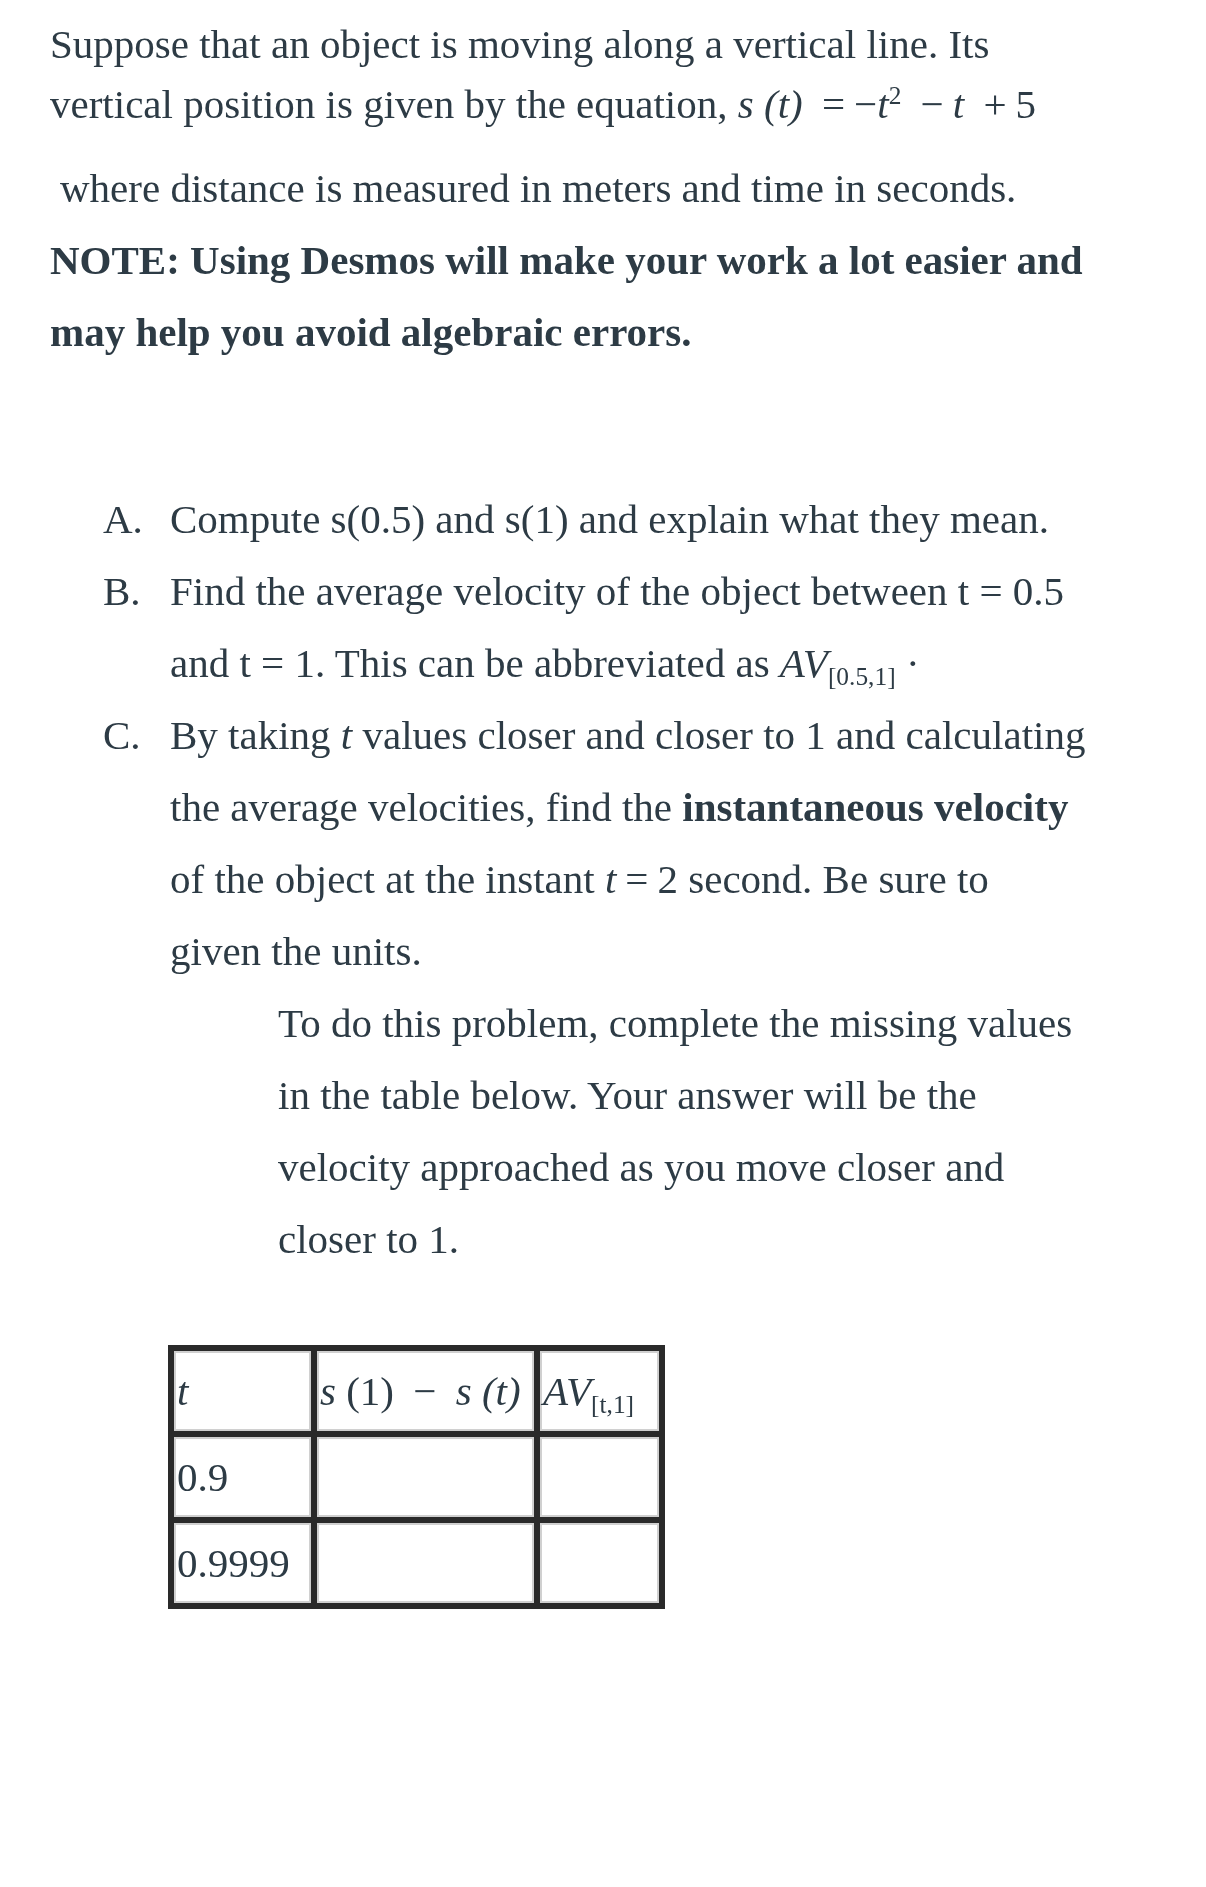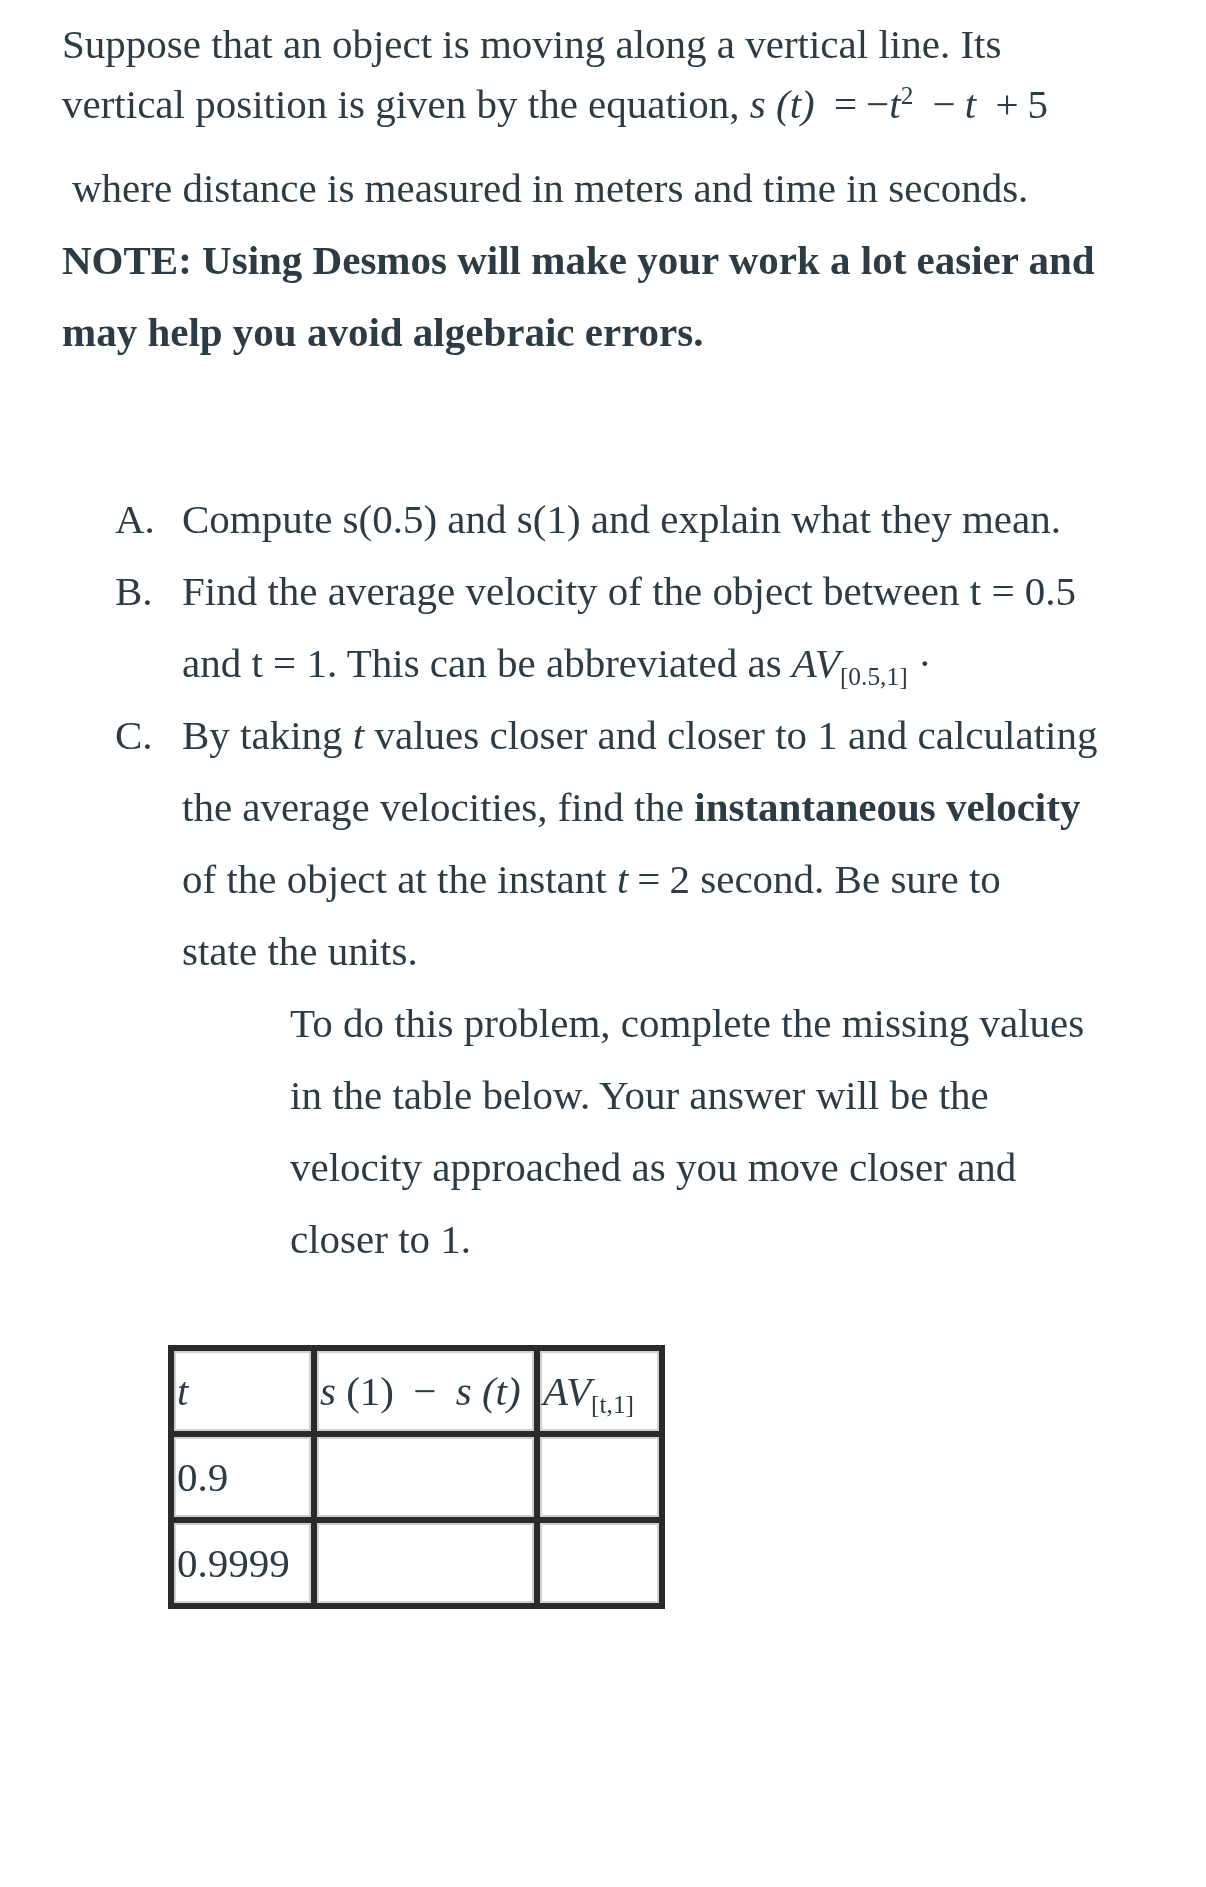--- a/index.html
+++ b/index.html
@@ -2,21 +2,21 @@
 <html><head>
 <meta charset="utf-8">
 <style>
   html, body { margin: 0; padding: 0; background: #ffffff; }
   body {
     width: 1206px; height: 1887px; overflow: hidden; position: relative;
     font-family: "Liberation Serif", "DejaVu Serif", serif;
     color: #2d3b45;
     font-size: 41px;
   }
-  .line { position: absolute; white-space: nowrap; line-height: 1; margin-left: 12px; }
+  .line { position: absolute; white-space: nowrap; line-height: 1; }
   .bold { font-weight: bold; }
   .math { font-family: "Liberation Serif", "DejaVu Serif", serif; }
   .mi { font-style: italic; }
   .sub { font-size: 0.62em; position: relative; top: 0.32em; font-style: normal; }
   .sup { font-size: 0.62em; position: relative; top: -0.55em; }
   .op { padding: 0 0.22em; }
   table.values {
     position: absolute; left: 168px; top: 1345px;
     border-collapse: separate; border-spacing: 0;
     border: 3px solid #2a2a2a;
@@ -78,21 +78,21 @@
     <span>values closer and closer to 1 and calculating</span>
   </div>
   <div class="line" style="left:170px; top:787px;">
     <span>the average velocities, find the</span>
     <span class="bold">instantaneous velocity</span>
   </div>
   <div class="line" style="left:170px; top:859px;">
     <span>of the object at the instant</span>
     <span class="mi">t</span><span class="op">=</span><span>2 second. Be sure to</span>
   </div>
-  <div class="line" style="left:170px; top:931px;">state the units.</div>
+  <div class="line" style="left:170px; top:931px;">given the units.</div>
 </div>
 
 <div>
   <div class="line" style="left:278px; top:1003px;">To do this problem, complete the missing values</div>
   <div class="line" style="left:278px; top:1075px;">in the table below. Your answer will be the</div>
   <div class="line" style="left:278px; top:1147px;">velocity approached as you move closer and</div>
   <div class="line" style="left:278px; top:1219px;">closer to 1.</div>
 </div>
 
 <table class="values">

